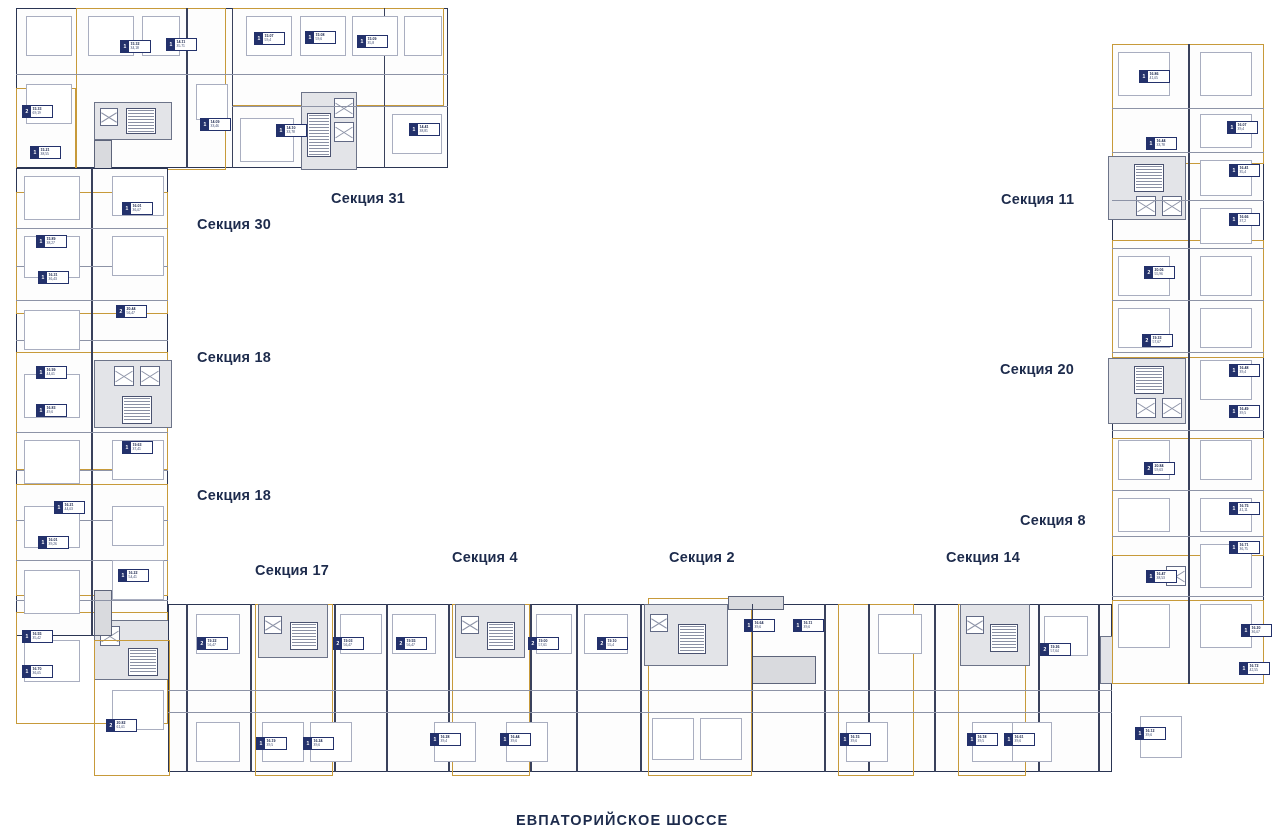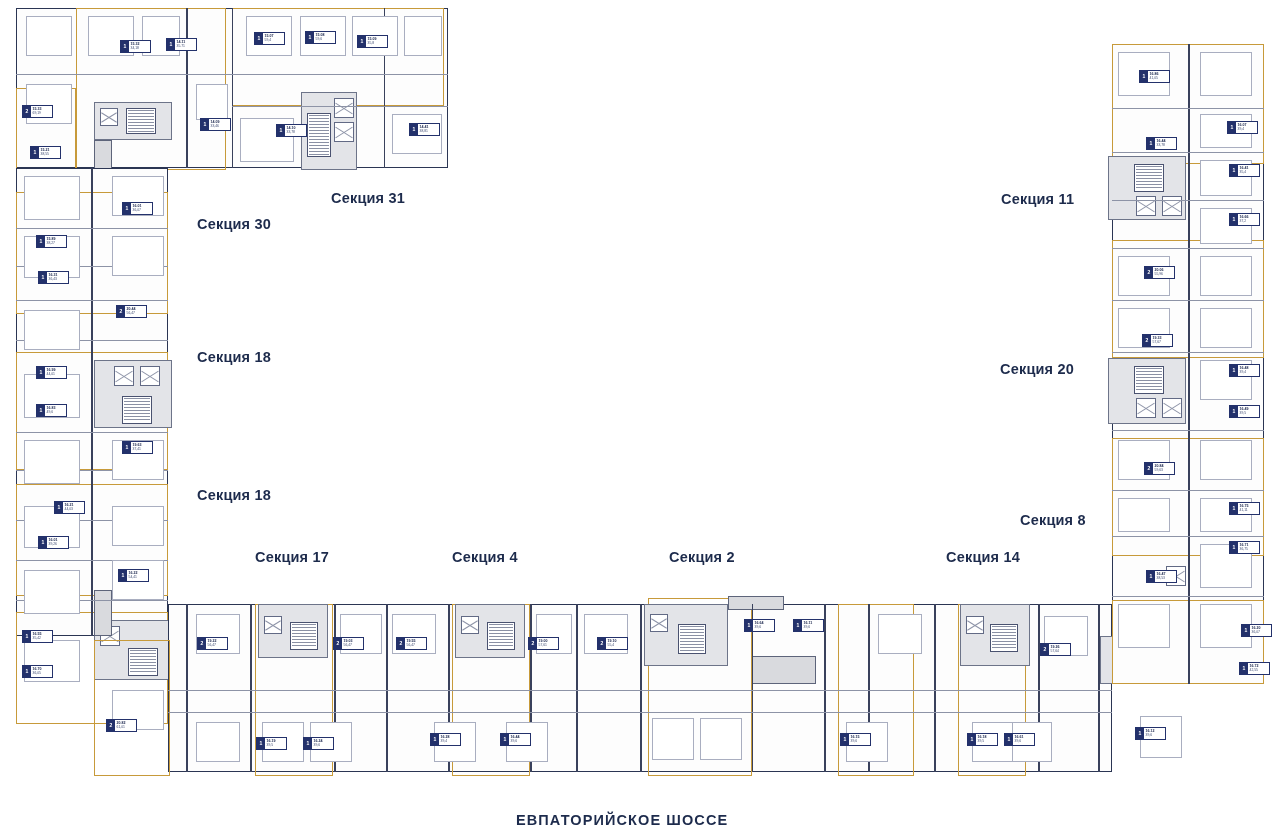--- a/index.html
+++ b/index.html
@@ -361,21 +361,21 @@
   <div class="room faint" style="left:1200px;top:498px;width:52px;height:34px;"></div>
   <div class="room faint" style="left:1118px;top:498px;width:52px;height:34px;"></div>
   <div class="room faint" style="left:1200px;top:544px;width:52px;height:44px;"></div>
   <div class="room faint" style="left:1118px;top:604px;width:52px;height:44px;"></div>
   <div class="room faint" style="left:1200px;top:604px;width:52px;height:44px;"></div>
 
   <div class="sec-label" style="left:331px;top:190px;">Секция 31</div>
   <div class="sec-label" style="left:197px;top:216px;">Секция 30</div>
   <div class="sec-label" style="left:197px;top:349px;">Секция 18</div>
   <div class="sec-label" style="left:197px;top:487px;">Секция 18</div>
-  <div class="sec-label" style="left:255px;top:549px;">Секция 17</div>
+  <div class="sec-label" style="left:255px;top:562px;">Секция 17</div>
   <div class="sec-label" style="left:452px;top:549px;">Секция 4</div>
   <div class="sec-label" style="left:669px;top:549px;">Секция 2</div>
   <div class="sec-label" style="left:946px;top:549px;">Секция 14</div>
   <div class="sec-label" style="left:1020px;top:512px;">Секция 8</div>
   <div class="sec-label" style="left:1000px;top:361px;">Секция 20</div>
   <div class="sec-label" style="left:1001px;top:191px;">Секция 11</div>
 
   <div class="road-label" style="left:516px;top:812px;">ЕВПАТОРИЙСКОЕ ШОССЕ</div>
 
   <div id="tags">

